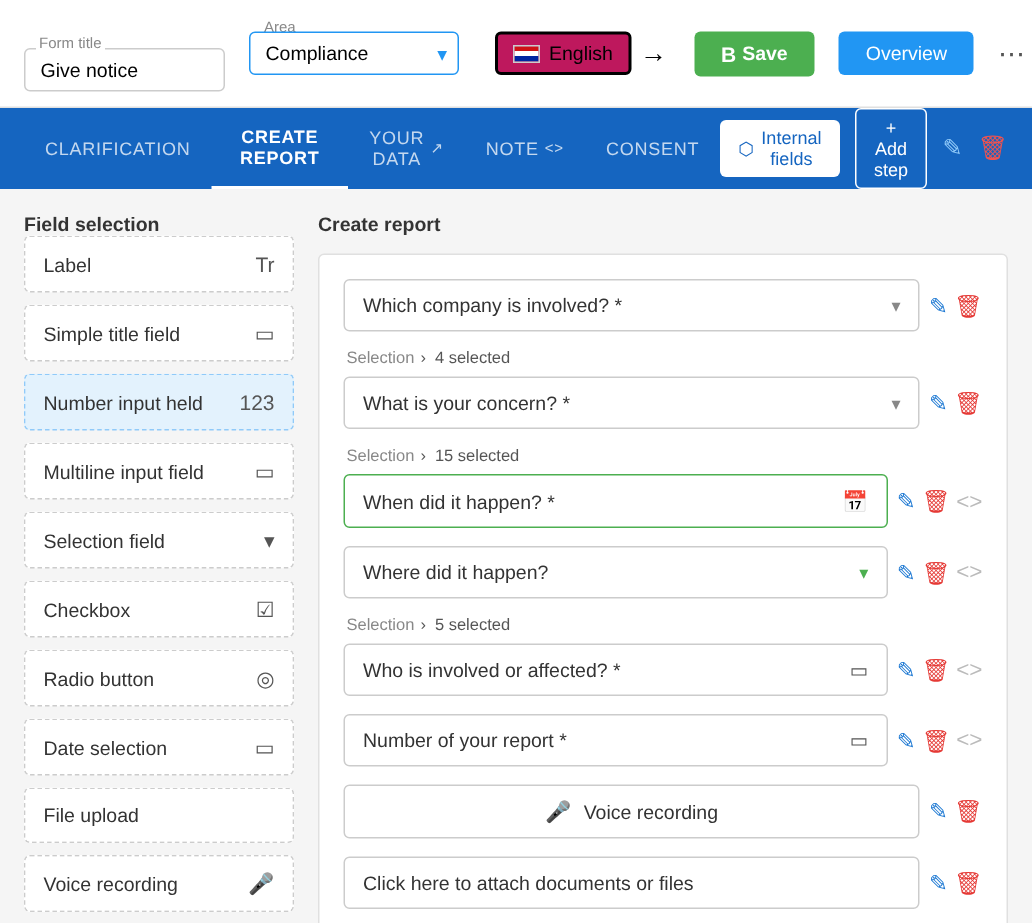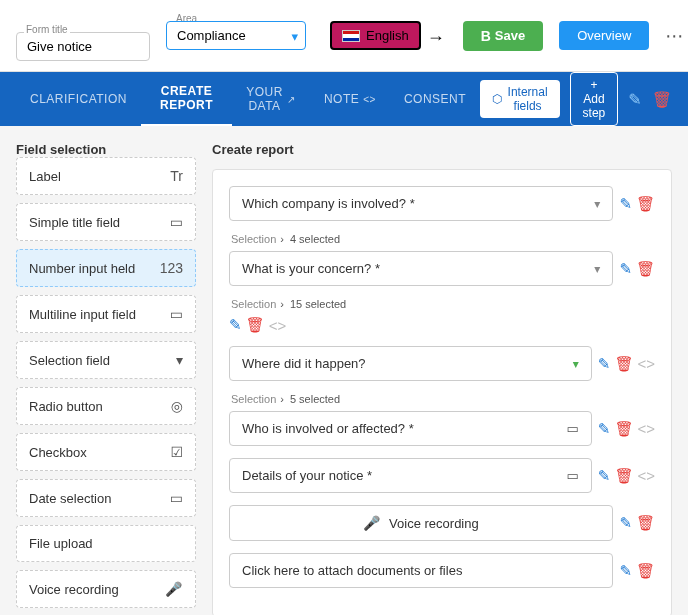--- a/index.html
+++ b/index.html
@@ -370,26 +370,26 @@
     </div>
     <div class="field-item">
       <span>Multiline input field</span>
       <span class="field-icon">▭</span>
     </div>
     <div class="field-item">
       <span>Selection field</span>
       <span class="field-icon">▾</span>
     </div>
     <div class="field-item">
+      <span>Checkbox</span>
+      <span class="field-icon">☑</span>
+    </div>
+    <div class="field-item">
       <span>Radio button</span>
       <span class="field-icon">◎</span>
-    </div>
-    <div class="field-item">
-      <span>Checkbox</span>
-      <span class="field-icon">☑</span>
     </div>
     <div class="field-item">
       <span>Date selection</span>
       <span class="field-icon">▭</span>
     </div>
     <div class="field-item">
       <span>File upload</span>
     </div>
     <div class="field-item">
       <span>Voice recording</span>
@@ -429,20 +429,24 @@
         </div>
       </div>
       <div class="selection-row">
         <span class="selection-label">
           Selection <span style="color:#555;">›</span>
         </span>
         <span class="selection-count">15 selected</span>
       </div>
 
       <div class="report-row">
+        <div class="report-field green-border">
+          <span>When did it happen? *</span>
+          <span class="calendar-icon">📅</span>
+        </div>
         <div class="action-icons">
           <span class="edit-icon">✎</span>
           <span class="delete-icon">🗑</span>
           <span class="embed-icon">&lt;&gt;</span>
         </div>
       </div>
 
       <div class="report-row">
         <div class="report-field">
           <span>Where did it happen?</span>
@@ -468,21 +472,21 @@
         </div>
         <div class="action-icons">
           <span class="edit-icon">✎</span>
           <span class="delete-icon">🗑</span>
           <span class="embed-icon">&lt;&gt;</span>
         </div>
       </div>
 
       <div class="report-row">
         <div class="report-field">
-          <span>Details of your notice *</span>
+          <span>Number of your report *</span>
           <span class="text-area-icon">▭</span>
         </div>
         <div class="action-icons">
           <span class="edit-icon">✎</span>
           <span class="delete-icon">🗑</span>
           <span class="embed-icon">&lt;&gt;</span>
         </div>
       </div>
 
       <div class="report-row">

